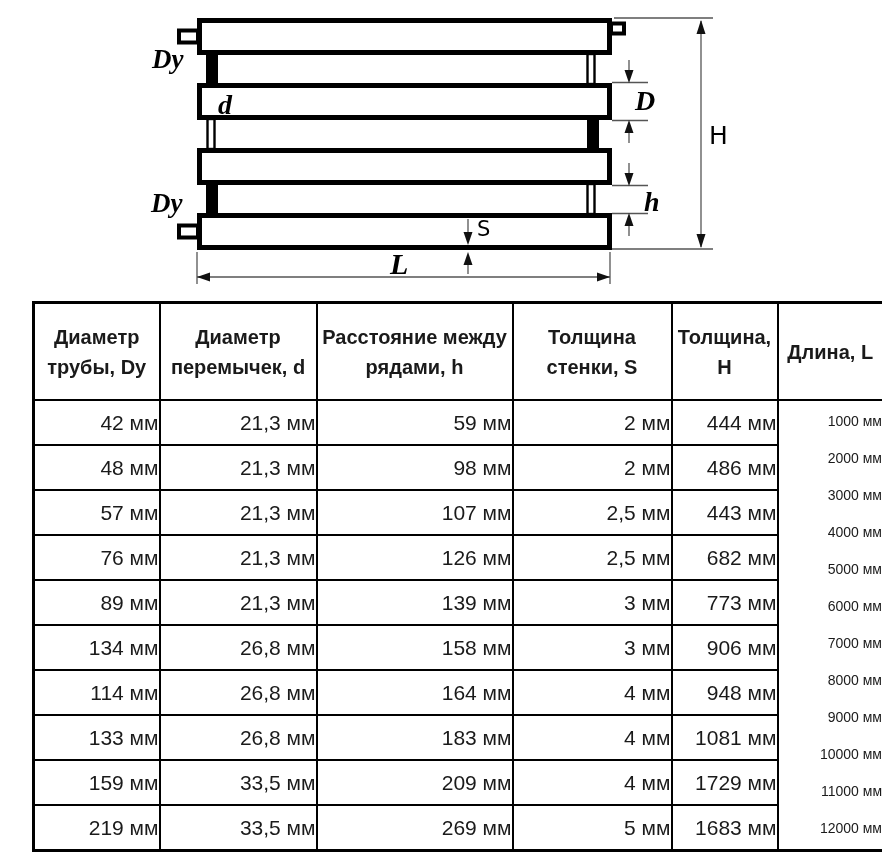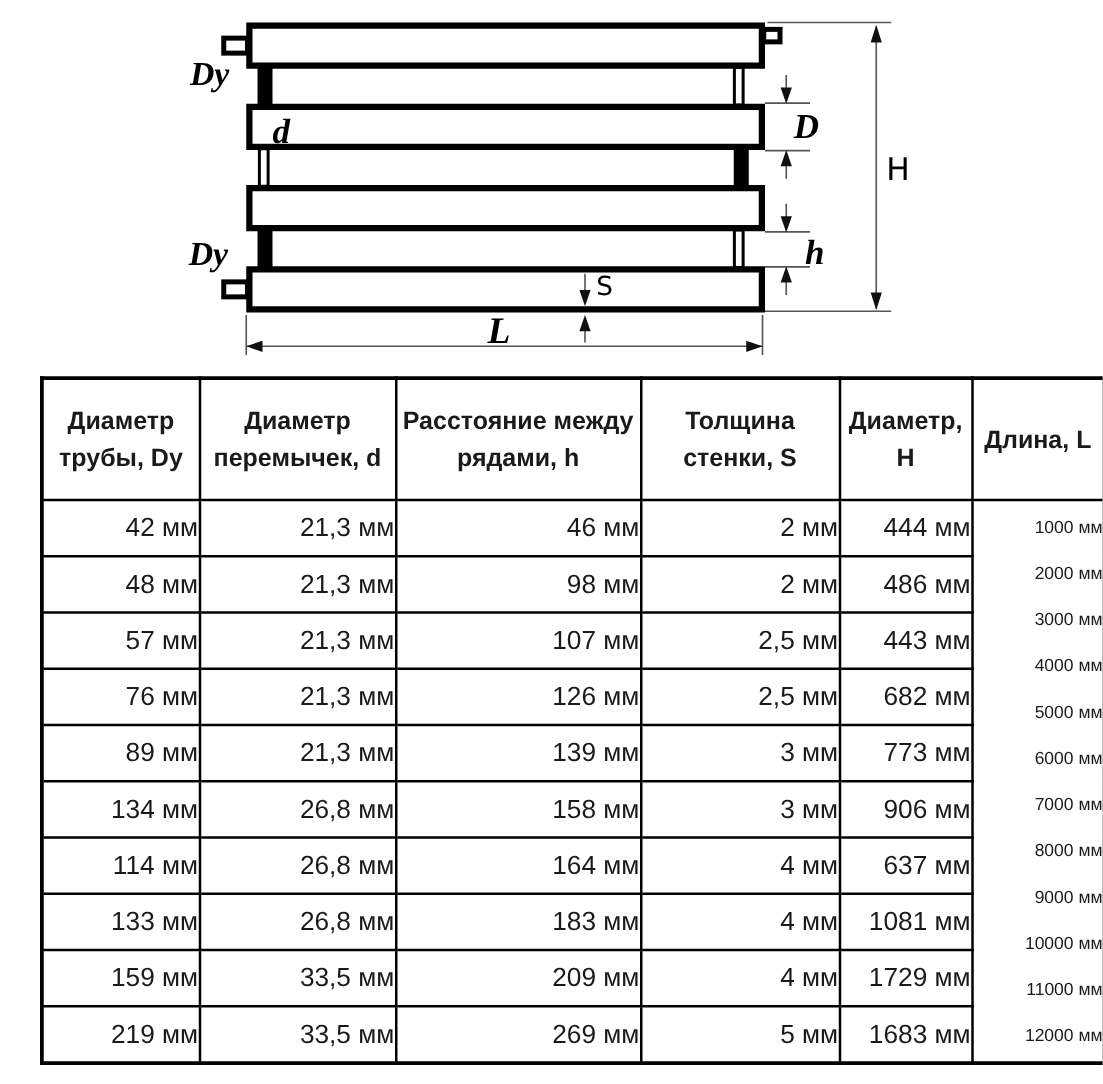--- a/index.html
+++ b/index.html
@@ -152,29 +152,29 @@
     <thead>
       <tr>
         <th>Диаметр
 трубы, Dy</th>
         <th>Диаметр
 перемычек, d</th>
         <th>Расстояние между
 рядами, h</th>
         <th>Толщина
 стенки, S</th>
-        <th>Диаметр, H</th>
+        <th>Толщина, H</th>
         <th>Длина, L</th>
       </tr>
     </thead>
     <tbody>
       <tr>
         <td>42 мм</td>
         <td>21,3 мм</td>
-        <td>46 мм</td>
+        <td>59 мм</td>
         <td>2 мм</td>
         <td>444 мм</td>
         <td class="len" rowspan="10">1000 мм
 2000 мм
 3000 мм
 4000 мм
 5000 мм
 6000 мм
 7000 мм
 8000 мм
@@ -216,21 +216,21 @@
         <td>26,8 мм</td>
         <td>158 мм</td>
         <td>3 мм</td>
         <td>906 мм</td>
       </tr>
       <tr>
         <td>114 мм</td>
         <td>26,8 мм</td>
         <td>164 мм</td>
         <td>4 мм</td>
-        <td>637 мм</td>
+        <td>948 мм</td>
       </tr>
       <tr>
         <td>133 мм</td>
         <td>26,8 мм</td>
         <td>183 мм</td>
         <td>4 мм</td>
         <td>1081 мм</td>
       </tr>
       <tr>
         <td>159 мм</td>

